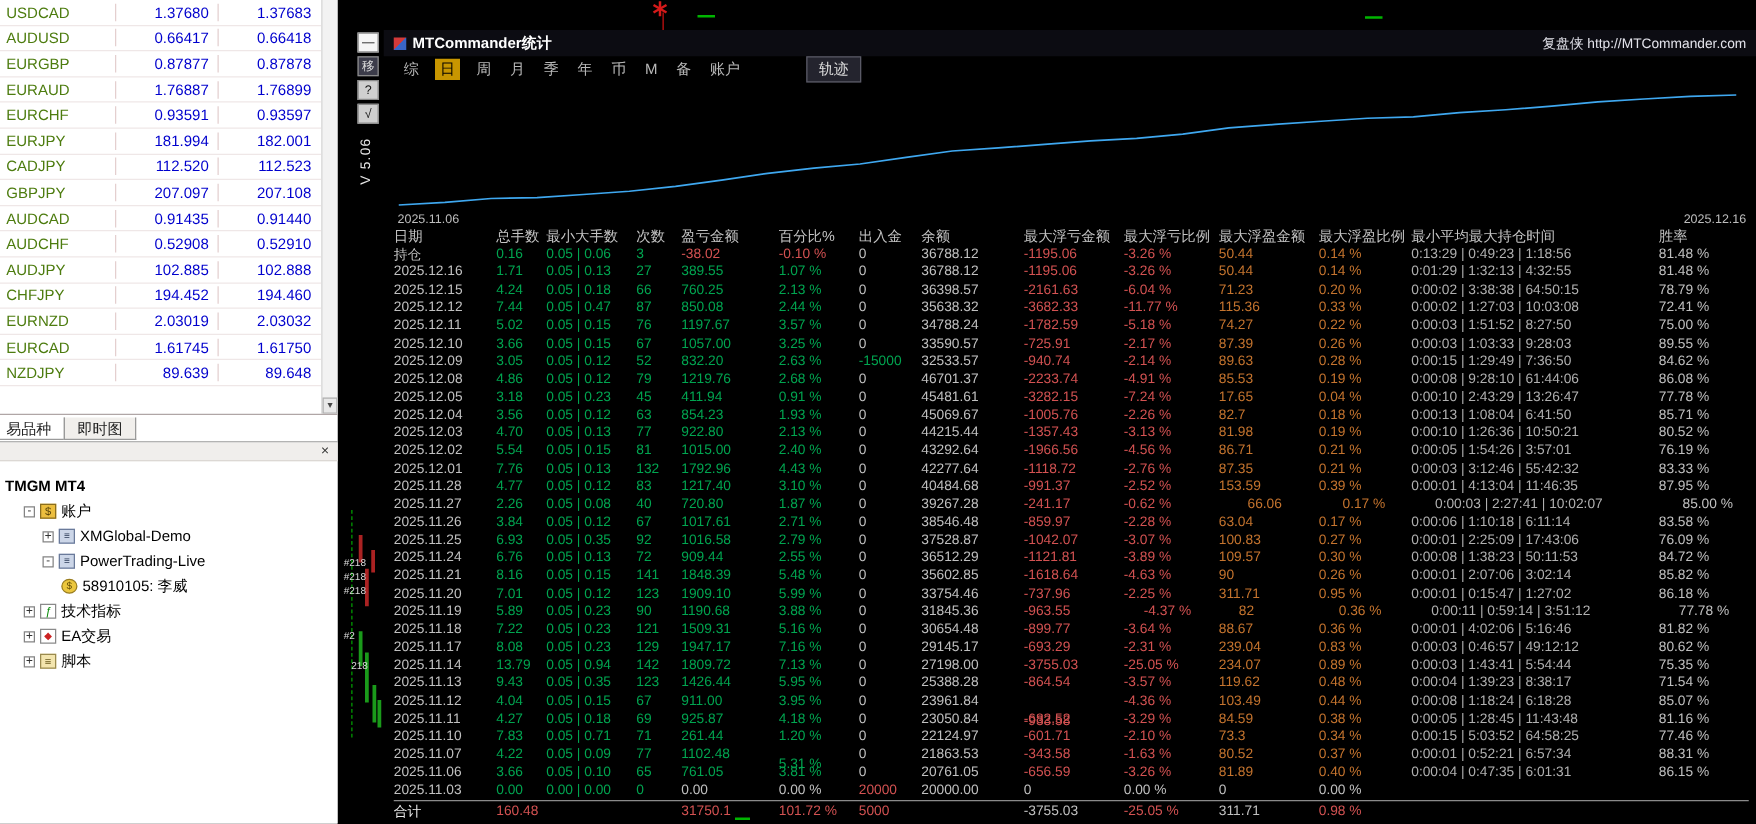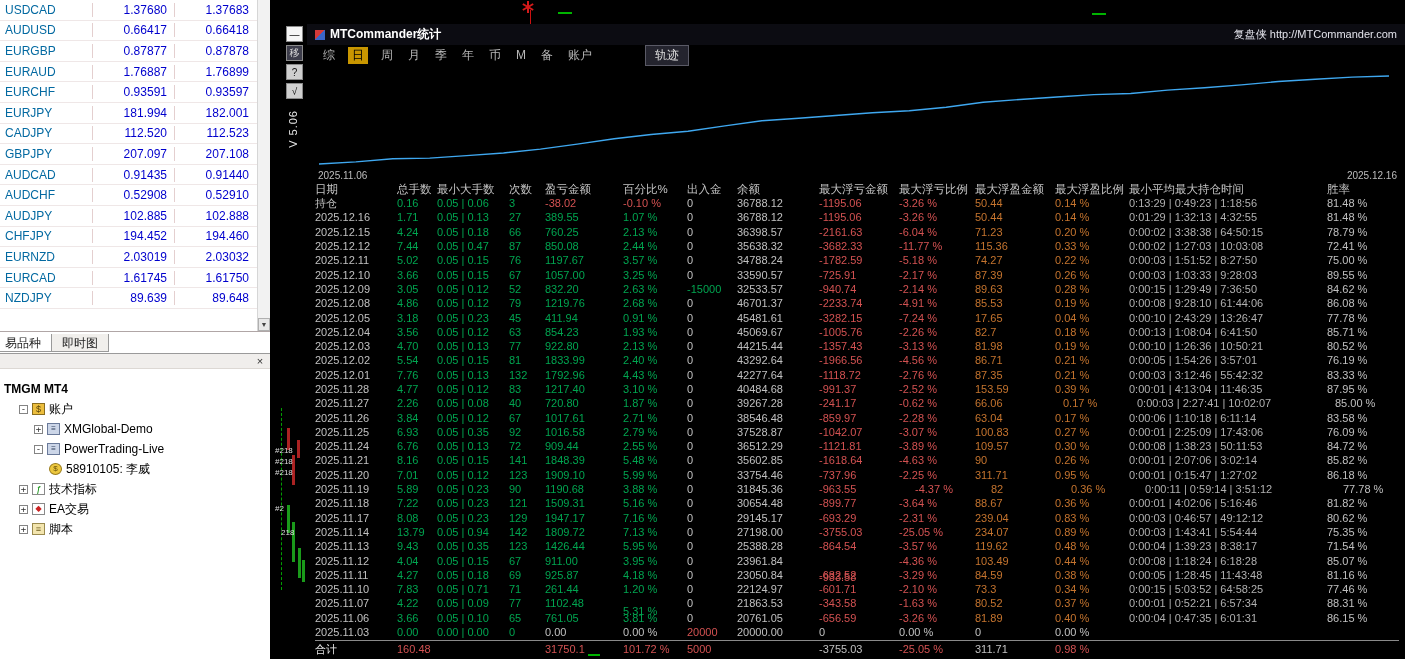--- a/index.html
+++ b/index.html
@@ -15,21 +15,21 @@
   .star{position:absolute;width:12px;height:12px}
   .star i{position:absolute;left:5px;top:0;width:2px;height:12px;background:#d51a1a}
   .star i:nth-child(2){transform:rotate(60deg)}
   .star i:nth-child(3){transform:rotate(120deg)}
   .order-label{position:absolute;color:#dcdcdc;font-size:8px;line-height:9px;white-space:nowrap}
 
   
   .left-panel{position:absolute;left:0;top:0;width:270px;height:659px;background:#fff;z-index:5}
   #mw-rows{position:absolute;left:0;top:0;width:257px;height:330px;overflow:hidden}
   .mw-row{display:flex;height:20.6px;border-bottom:1px solid #efe7e7;align-items:center}
-  .mw-sym{width:92px;padding-left:5px;font-size:12px;color:#0369a1}
+  .mw-sym{width:92px;padding-left:5px;font-size:12px;color:#4d7c0f}
   .mw-bid,.mw-ask{width:82px;text-align:right;padding-right:7px;font-size:12px;color:#0000cd;border-left:1px solid #e4cfcf}
   .mw-scroll{position:absolute;right:0;top:0;width:13px;height:331px;background:#f2f2f2;border-left:1px solid #d6d6d6}
   .mw-scroll-btn{position:absolute;bottom:0;left:0;width:12px;height:13px;background:#e8e8e8;border:1px solid #b0b0b0;font-size:7px;color:#444;display:flex;align-items:center;justify-content:center}
 
   .tabbar{position:absolute;left:0;top:331px;width:270px;height:22px;background:#fff;border-top:1px solid #b0a6a6;display:flex;padding-top:2px}
   .tab{font-size:12px;color:#222;padding:1px 10px 2px;border:1px solid #9a9a9a;border-top:none;background:#f1efec;margin-left:-1px;height:18px}
   .tab.active{background:#fff}
   .tab:first-child{margin-left:-6px}
 
   .navigator{position:absolute;left:0;top:353px;width:270px;height:306px;background:#fff;border-top:1px solid #9a9a9a}
@@ -468,21 +468,21 @@
         <span class="tcell co" style="width: 80px;">81.98</span>
         <span class="tcell co" style="width: 74px;">0.19 %</span>
         <span class="tcell ct" style="width: 198px;">0:00:10 | 1:26:36 | 10:50:21</span>
         <span class="tcell cs" style="width: 72px;">80.52 %</span>
       </div>
       <div class="trow">
         <span class="tcell cs" style="width: 82px;">2025.12.02</span>
         <span class="tcell cg" style="width: 40px;">5.54</span>
         <span class="tcell cg" style="width: 72px;">0.05 | 0.15</span>
         <span class="tcell cg" style="width: 36px;">81</span>
-        <span class="tcell cg" style="width: 78px;">1833.99</span>
+        <span class="tcell cg" style="width: 78px;">1015.00</span>
         <span class="tcell cg" style="width: 64px;">2.40 %</span>
         <span class="tcell cs" style="width: 50px;">0</span>
         <span class="tcell cs" style="width: 82px;">43292.64</span>
         <span class="tcell cr" style="width: 80px;">-1966.56</span>
         <span class="tcell cr" style="width: 76px;">-4.56 %</span>
         <span class="tcell co" style="width: 80px;">86.71</span>
         <span class="tcell co" style="width: 74px;">0.21 %</span>
         <span class="tcell ct" style="width: 198px;">0:00:05 | 1:54:26 | 3:57:01</span>
         <span class="tcell cs" style="width: 72px;">76.19 %</span>
       </div>
@@ -522,21 +522,21 @@
         <span class="tcell cs" style="width: 82px;">2025.11.27</span>
         <span class="tcell cg" style="width: 40px;">2.26</span>
         <span class="tcell cg" style="width: 72px;">0.05 | 0.08</span>
         <span class="tcell cg" style="width: 36px;">40</span>
         <span class="tcell cg" style="width: 78px;">720.80</span>
         <span class="tcell cg" style="width: 64px;">1.87 %</span>
         <span class="tcell cs" style="width: 50px;">0</span>
         <span class="tcell cs" style="width: 82px;">39267.28</span>
         <span class="tcell cr" style="width: 80px;">-241.17</span>
         <span class="tcell cr" style="width: 76px;">-0.62 %</span>
-        <span class="tcell co" style="width: 88px;">66.06</span>
+        <span class="tcell co" style="width: 76px; margin-left: 23px;">66.06</span>
         <span class="tcell co" style="width: 74px;">0.17 %</span>
         <span class="tcell ct" style="width: 198px;">0:00:03 | 2:27:41 | 10:02:07</span>
         <span class="tcell cs" style="width: 72px;">85.00 %</span>
       </div>
       <div class="trow">
         <span class="tcell cs" style="width: 82px;">2025.11.26</span>
         <span class="tcell cg" style="width: 40px;">3.84</span>
         <span class="tcell cg" style="width: 72px;">0.05 | 0.12</span>
         <span class="tcell cg" style="width: 36px;">67</span>
         <span class="tcell cg" style="width: 78px;">1017.61</span>

